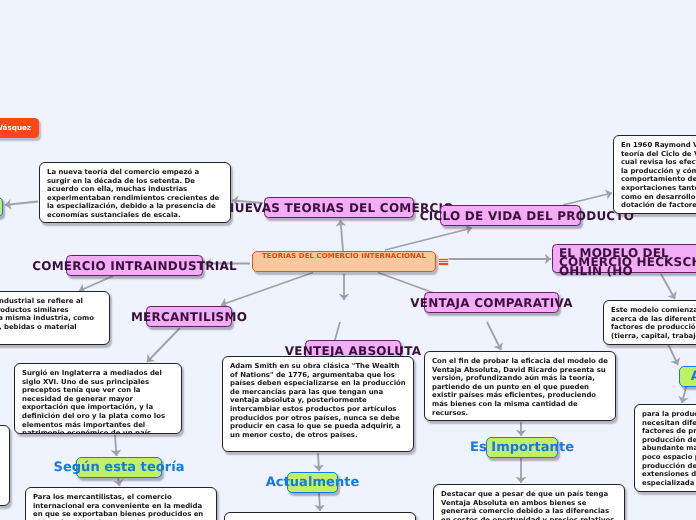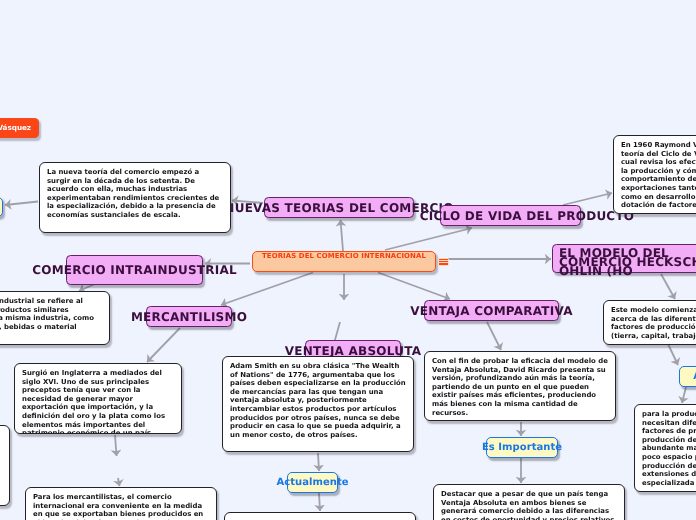--- a/index.html
+++ b/index.html
@@ -17,22 +17,22 @@
   .pill.multi{display:block;white-space:normal;text-align:left;padding:4px 6px;
         line-height:9.2px;letter-spacing:.17px;}
   .central{background:#fac9a0;border:1.8px solid #fc4a19;border-radius:5px;
         color:#fb3b0b;font-weight:bold;font-size:6.9px;letter-spacing:.12px;
         display:flex;align-items:flex-start;justify-content:center;white-space:nowrap;
         box-shadow:2px 2.2px 1.6px rgba(60,60,75,.33);}
   .white{background:#fff;border:1.7px solid #232327;border-radius:6px;
         color:#141418;font-weight:bold;font-size:6.9px;line-height:8.6px;
         padding:5px 7px;box-shadow:2px 2.2px 1.6px rgba(60,60,75,.33);
         overflow:hidden;}
-  .blue{background:#fef9c3;border:1.8px solid #1877e8;border-radius:5px;
-        color:#1877e8;font-weight:bold;font-size:10px;letter-spacing:.05px;
+  .blue{background:#bef264;border:1.8px solid #1877e8;border-radius:5px;
+        color:#1877e8;font-weight:bold;font-size:13px;letter-spacing:.05px;
         display:flex;align-items:center;justify-content:center;white-space:nowrap;
         box-shadow:2px 2.2px 1.6px rgba(60,60,75,.38);}
   .badge{background:#fb4617;border-radius:4.5px;color:#fff;font-weight:bold;
         font-size:7.2px;display:flex;align-items:center;justify-content:center;
         white-space:nowrap;box-shadow:2px 2.2px 1.6px rgba(60,60,75,.3);padding:0 7px;}
   .noteicon{position:absolute;background:#fbdcc0;border-radius:1.5px;
         display:flex;flex-direction:column;justify-content:center;gap:1.15px;padding:0 1.6px;}
   .noteicon i{display:block;height:1.3px;background:#fb4617;}
 </style>
 </head>
@@ -90,44 +90,47 @@
 
   <div class="node pill" style="left:264px;top:197px;width:150px;height:21px;">
     <span>NUEVAS TEORIAS DEL COMERCIO</span>
   </div>
   <div class="node pill" style="left:440px;top:205px;width:141px;height:21px;padding-left:33px;">
     <span>CICLO DE VIDA DEL PRODUCTO</span>
   </div>
   <div class="node pill multi" style="left:552px;top:244px;width:181px;height:29px;">
     <span>EL MODELO DEL COMERCIO HECKSCHER-OHLIN (HO</span>
   </div>
-  <div class="node pill" style="left:66px;top:255px;width:137px;height:30px;">
+  <div class="node pill" style="left:66px;top:255px;width:137px;height:21px;">
     <span>COMERCIO INTRAINDUSTRIAL</span>
   </div>
   <div class="node pill" style="left:146px;top:306px;width:86px;height:21px;">
     <span>MERCANTILISMO</span>
   </div>
   <div class="node pill" style="left:305px;top:300px;width:96px;height:21px;margin-top:40px;">
     <span>VENTEJA ABSOLUTA</span>
   </div>
-  <div class="node pill" style="left:424px;top:300px;width:135px;height:21px;">
+  <div class="node pill" style="left:424px;top:292px;width:135px;height:21px;">
     <span>VENTAJA COMPARATIVA</span>
   </div>
 
+  <div class="node blue" style="left:76px;top:457px;width:86px;height:21px;">
+    <span>Según esta teoría</span>
+  </div>
   <div class="node blue" style="left:287px;top:472px;width:51px;height:21px;">
     <span>Actualmente</span>
   </div>
   <div class="node blue" style="left:486px;top:437px;width:72px;height:21px;">
     <span>Es Importante</span>
   </div>
   <div class="node blue" style="left:679px;top:366px;width:46px;height:21px;">
     <span>Así</span>
   </div>
 
-  <div class="node white" style="left:39px;top:162px;width:192px;height:71px;">
+  <div class="node white" style="left:39px;top:162px;width:192px;height:61px;">
     <span>La nueva teoría del comercio empezó a surgir en la década de los setenta. De acuerdo con ella, muchas industrias experimentaban rendimientos crecientes de la especialización, debido a la presencia de economías sustanciales de escala.</span>
   </div>
   <div class="node white" style="left:613px;top:135px;width:183px;height:79px;">
     <span>En 1960 Raymond Vernon propuso la teoría del Ciclo de Vida del Producto, la cual revisa los efectos de la innovación en la producción y cómo varía el comportamiento de la oferta y las exportaciones tanto en desarrollados como en desarrollo, dependiendo de la dotación de factores.</span>
   </div>
   <div class="node white" style="left:603px;top:300px;width:171.5px;height:45px;">
     <span>Este modelo comienza con una premisa acerca de las diferentes dotaciones de factores de producción entre los países (tierra, capital, trabajo)</span>
   </div>
   <div class="node white" style="left:-77px;top:291px;width:187px;height:54px;">
     <span>El comercio intraindustrial se refiere al intercambio de productos similares producidos en una misma industria, como son los alimentos, bebidas o material</span>

